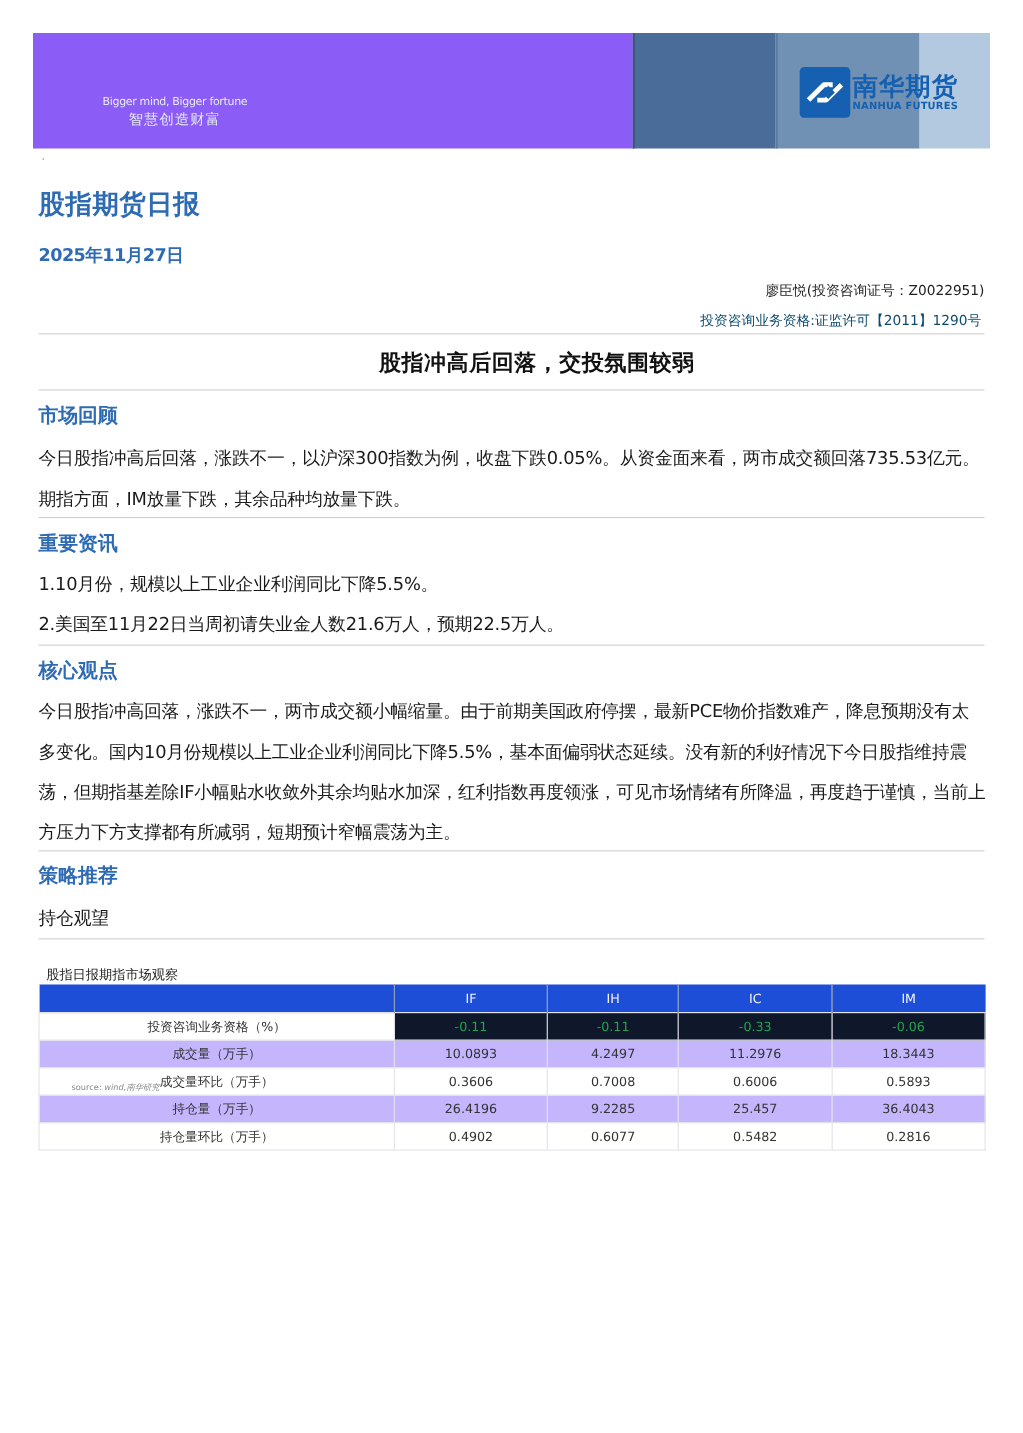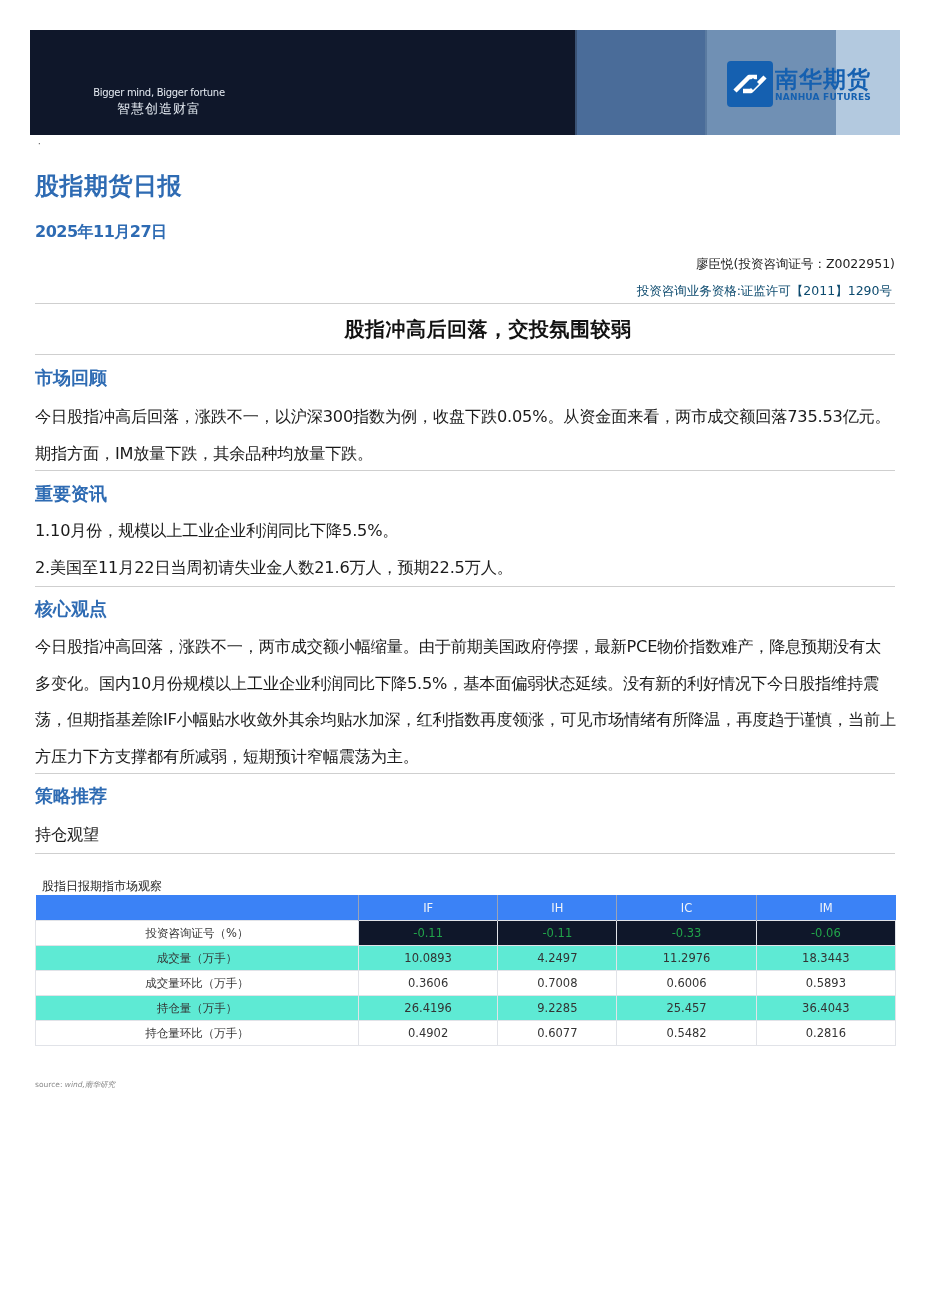--- a/index.html
+++ b/index.html
@@ -1,21 +1,21 @@
 <!DOCTYPE html>
 <html><head>
   <meta charset="utf-8">
   <style>
     html, body { margin: 0; padding: 0; background: #ffffff; }
     body { width: 930px; height: 1303px; position: relative; overflow: hidden;
            font-family: "DejaVu Sans", "Liberation Sans", sans-serif; color: #1a1a1a; }
 
     
     .banner { position: absolute; left: 30px; top: 30px; width: 870px; height: 105px; display: flex; }
-    .band1 { width: 545px; height: 100%; background: #0f172a; position: relative; }
+    .band1 { width: 545px; height: 100%; background: #8b5cf6; position: relative; }
     .band2 { width: 130px; height: 100%; background: #4a6c99; border-left: 2px solid #3a5274; box-sizing: border-box; }
     .band3 { width: 131px; height: 100%; background: #7090b4; border-left: 2px solid #5a7aa0; box-sizing: border-box; }
     .band4 { width: 64px; height: 100%; background: #b3c9df; }
     .slogan { position: absolute; left: 59px; top: 57px; color: #e5ebf2; text-align: center; width: 140px; }
     .slogan-en { font-size: 10px; letter-spacing: -0.3px; white-space: nowrap; }
     .slogan-cn { font-size: 13px; letter-spacing: 1px; margin-top: 2px; }
     .logo { position: absolute; left: 697px; top: 31px; display: flex; align-items: center; }
     .logo-mark { width: 46px; height: 46px; background: #1560b0; border-radius: 4px; position: relative; overflow: hidden; }
     .logo-text { margin-left: 2px; color: #1560b0; }
     .logo-cn { font-size: 23px; font-weight: bold; letter-spacing: 1px; line-height: 26px; }
@@ -32,27 +32,27 @@
     .hr { position: absolute; left: 35px; width: 860px; height: 0; border-top: 1.5px solid #cfcfcf; }
 
     .headline { position: absolute; left: 0; width: 930px; top: 316px; text-align: center; font-size: 20px; font-weight: bold; color: #111; letter-spacing: 0.5px; padding-left: 23px; }
 
     .sec-title { position: absolute; left: 35px; font-size: 18px; font-weight: bold; color: #2e6bb3; }
     .para { position: absolute; left: 35px; width: 862px; font-size: 16.2px; line-height: 36.5px; color: #1a1a1a; letter-spacing: -0.2px; }
 
     
     .tbl-caption { position: absolute; left: 42px; top: 878px; font-size: 12px; color: #222; }
     table.mkt { position: absolute; left: 35px; top: 895px; width: 861px; border-collapse: collapse; font-size: 11.5px; }
-    table.mkt th { background: #3b82f6; color: #f2f4f8; font-weight: normal; height: 23px; border-left: 1.5px solid #9aa3b8; }
+    table.mkt th { background: #1d4ed8; color: #f2f4f8; font-weight: normal; height: 23px; border-left: 1.5px solid #9aa3b8; }
     table.mkt th:first-child { border-left: none; }
     table.mkt td { height: 22px; text-align: center; color: #333; border: 1px solid #e1e3e8; }
-    table.mkt tr.alt td { background: #5eead4; }
+    table.mkt tr.alt td { background: #c4b5fd; }
     table.mkt tr.chg td.val { background: #0f172a; color: #21a44a; }
     table.mkt td.lbl { width: 320px; }
-    .source { position: absolute; left: 35px; top: 1080px; font-size: 7.5px; color: #888; }
+    .source { position: absolute; left: 35px; top: 984px; font-size: 7.5px; color: #888; padding-left: 30px; }
     .source i { font-style: italic; }
   </style>
 </head>
 <body>
 
 <div class="banner">
   <div class="band1">
     <div class="slogan">
       <div class="slogan-en">Bigger mind, Bigger fortune</div>
       <div class="slogan-cn">智慧创造财富</div>
@@ -113,21 +113,21 @@
     <tr>
       <th></th>
       <th>IF</th>
       <th>IH</th>
       <th>IC</th>
       <th>IM</th>
     </tr>
   </thead>
   <tbody>
     <tr class="chg">
-      <td class="lbl">投资咨询证号（%）</td>
+      <td class="lbl">投资咨询业务资格（%）</td>
       <td class="val">-0.11</td>
       <td class="val">-0.11</td>
       <td class="val">-0.33</td>
       <td class="val">-0.06</td>
     </tr>
     <tr class="alt">
       <td class="lbl">成交量（万手）</td>
       <td>10.0893</td>
       <td>4.2497</td>
       <td>11.2976</td>

